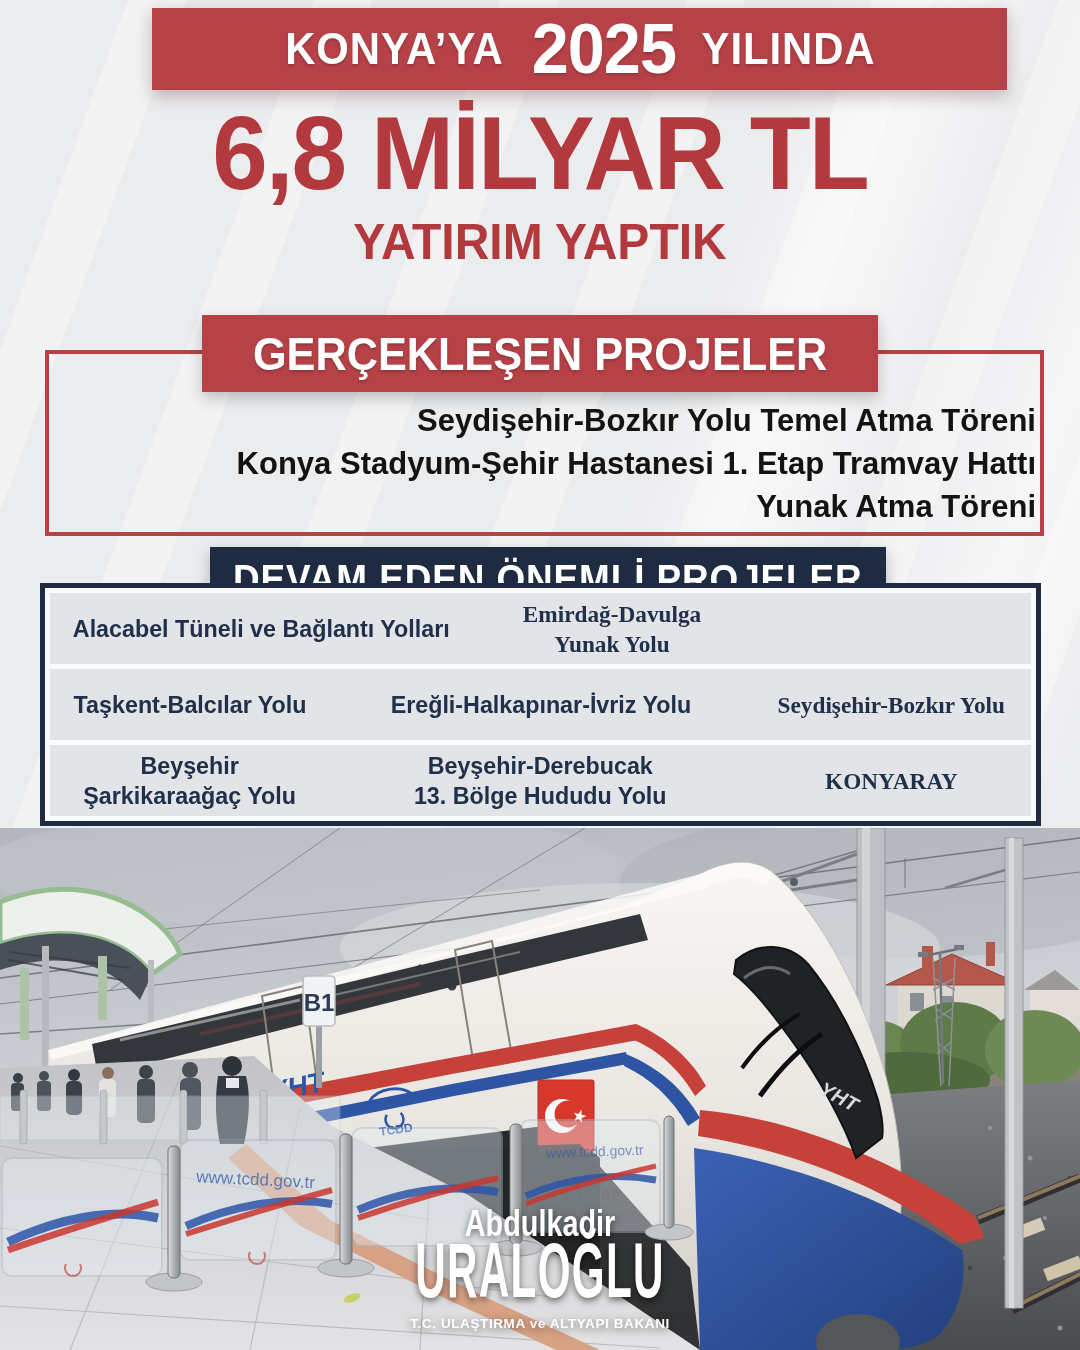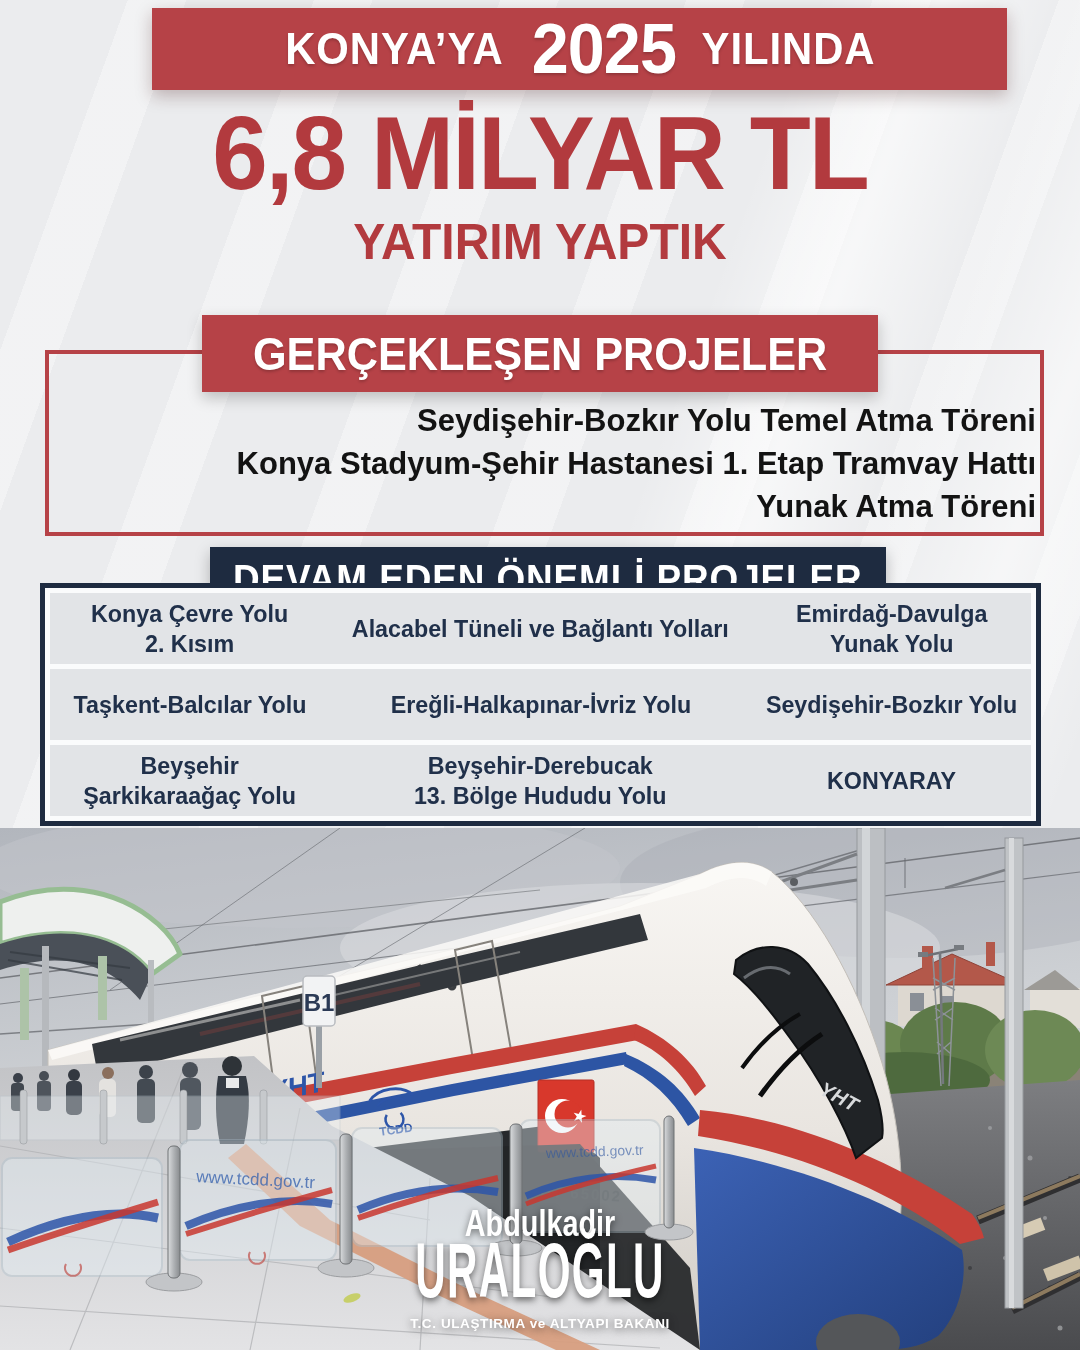--- a/index.html
+++ b/index.html
@@ -48,21 +48,21 @@
   .banner2 span{font-size:41px;font-weight:bold;color:#fff;display:inline-block;transform:scaleX(.9);white-space:nowrap;letter-spacing:1px;}
   .ptable{
     position:absolute;left:40px;top:583px;width:1001px;height:243px;
     border:5px solid #1e2b40;background:#fafbfc;box-sizing:border-box;
     display:flex;flex-direction:column;gap:5px;padding:5px;
   }
   .trow{flex:1;background:#e2e4e7;display:flex;}
   .tcell{display:flex;align-items:center;justify-content:center;text-align:center;
     color:#20304a;font-weight:bold;font-size:24px;line-height:30px;padding:2px 8px;box-sizing:border-box;}
   .tcell span{white-space:pre-line;display:inline-block;transform:scaleX(.97);}
-  .c1{width:28.5%;} .c2{width:43%;} .c3{width:28.5%;}
+  .c1{width:28.5%;} .c2{width:43%;} .c3{width:28.5%;font-family:Liberation Serif, serif;}
   .photo{position:absolute;left:0;top:828px;width:1080px;height:522px;background:#cdd0d4;}
   .signature{
     position:absolute;left:0;top:1206px;width:100%;text-align:center;color:#fff;
     text-shadow:0 2px 8px rgba(0,0,0,.55);line-height:1;
   }
   .sig-first{font-size:36px;font-weight:bold;display:inline-block;transform:scaleX(.8);margin-bottom:-6px;}
   .sig-last{font-size:66px;font-weight:bold;display:inline-block;transform:scale(.64,1.18);letter-spacing:2px;margin:-2px 0 2px 0;}
   .sig-title{font-size:13.5px;font-weight:bold;letter-spacing:.6px;display:block;margin-top:12px;}
 </style>
 </head>
@@ -87,24 +87,20 @@
     <div>Seydişehir-Bozkır Yolu Temel Atma Töreni</div>
     <div>Konya Stadyum-Şehir Hastanesi 1. Etap Tramvay Hattı</div>
     <div>Yunak Atma Töreni</div>
   </div>
 
   <div class="banner2">
     <span>DEVAM EDEN ÖNEMLİ PROJELER</span>
   </div>
   <div class="ptable">
     <div class="trow">
-      <div class="tcell c1">
-          <span>Konya Çevre Yolu
-2. Kısım</span>
-        </div>
       <div class="tcell c2">
           <span>Alacabel Tüneli ve Bağlantı Yolları</span>
         </div>
       <div class="tcell c3">
           <span>Emirdağ-Davulga
 Yunak Yolu</span>
         </div>
     </div>
     <div class="trow">
       <div class="tcell c1">

